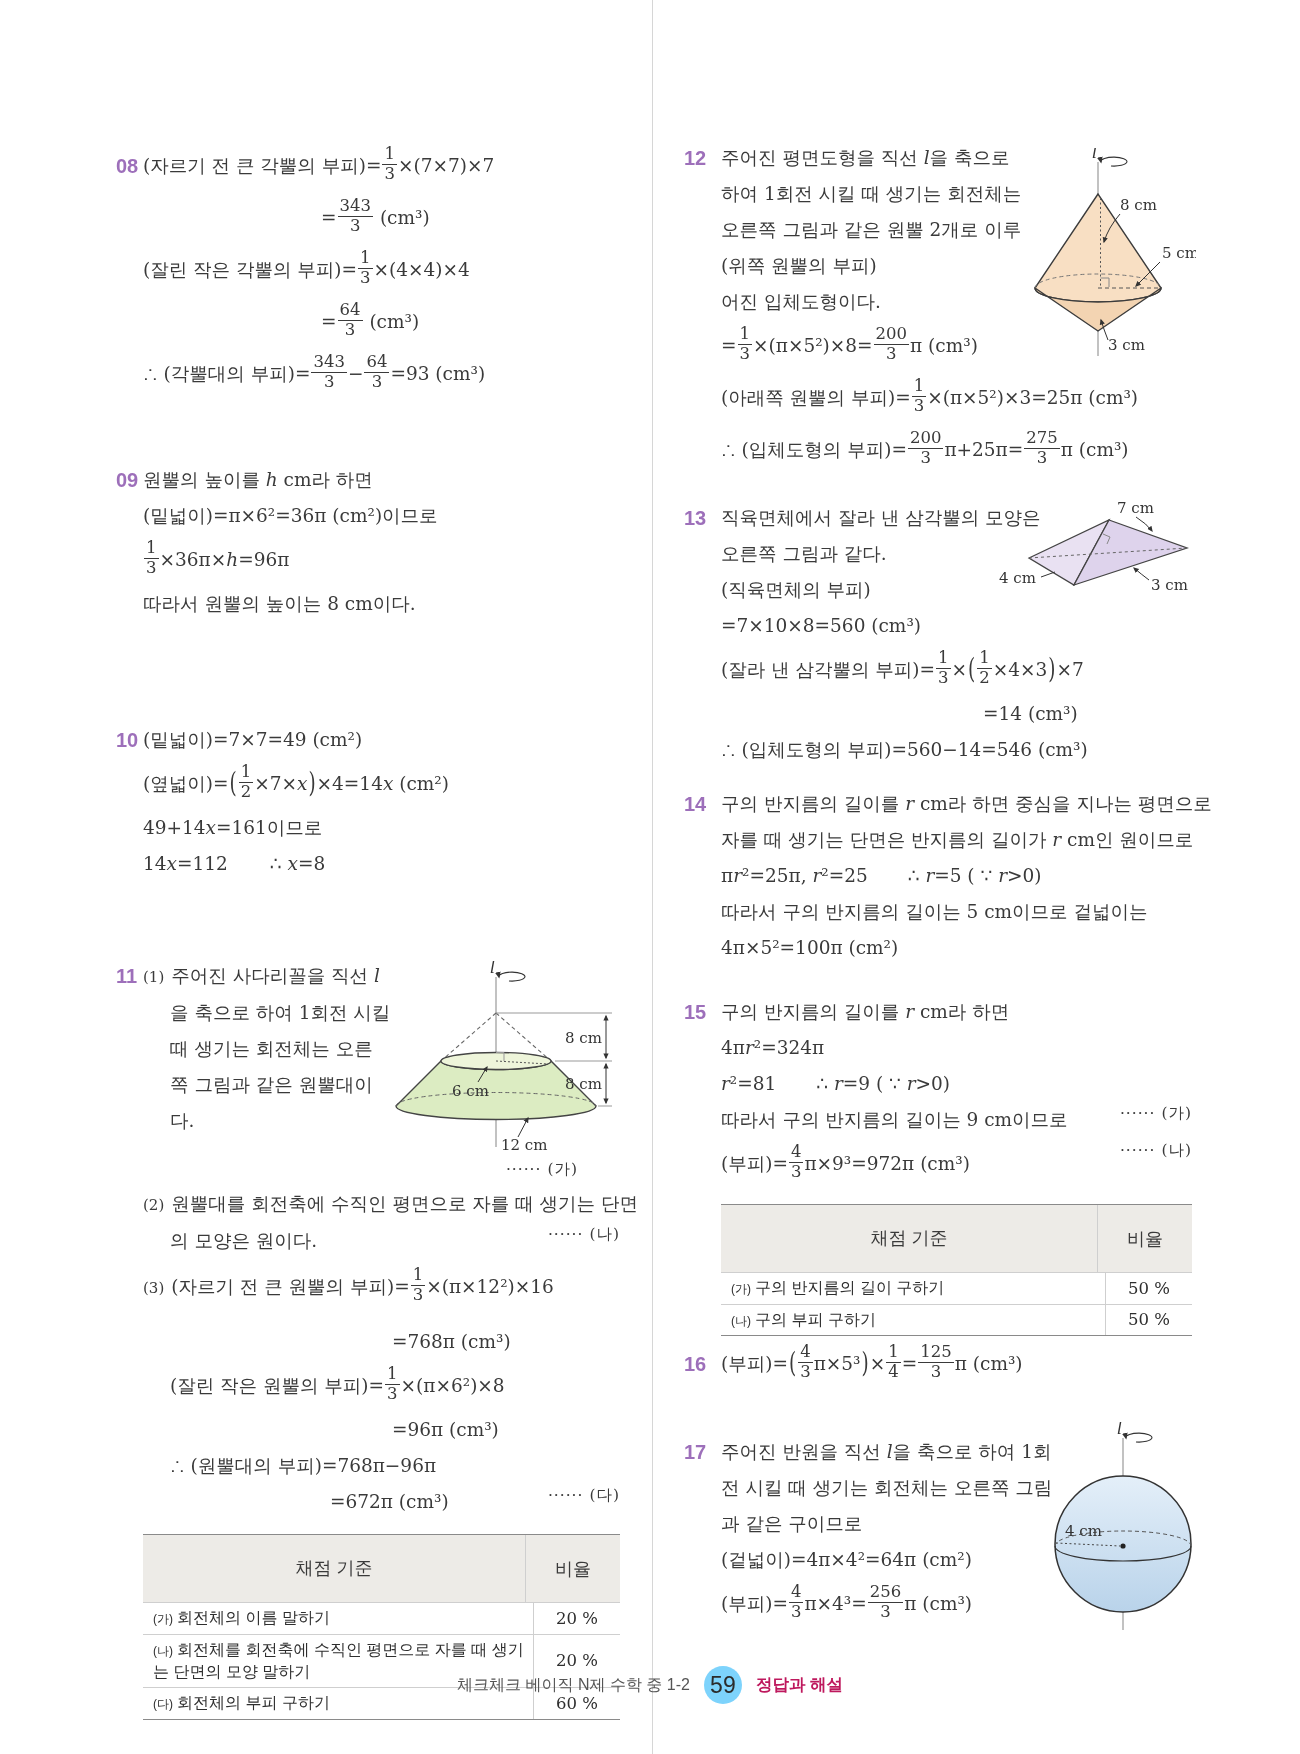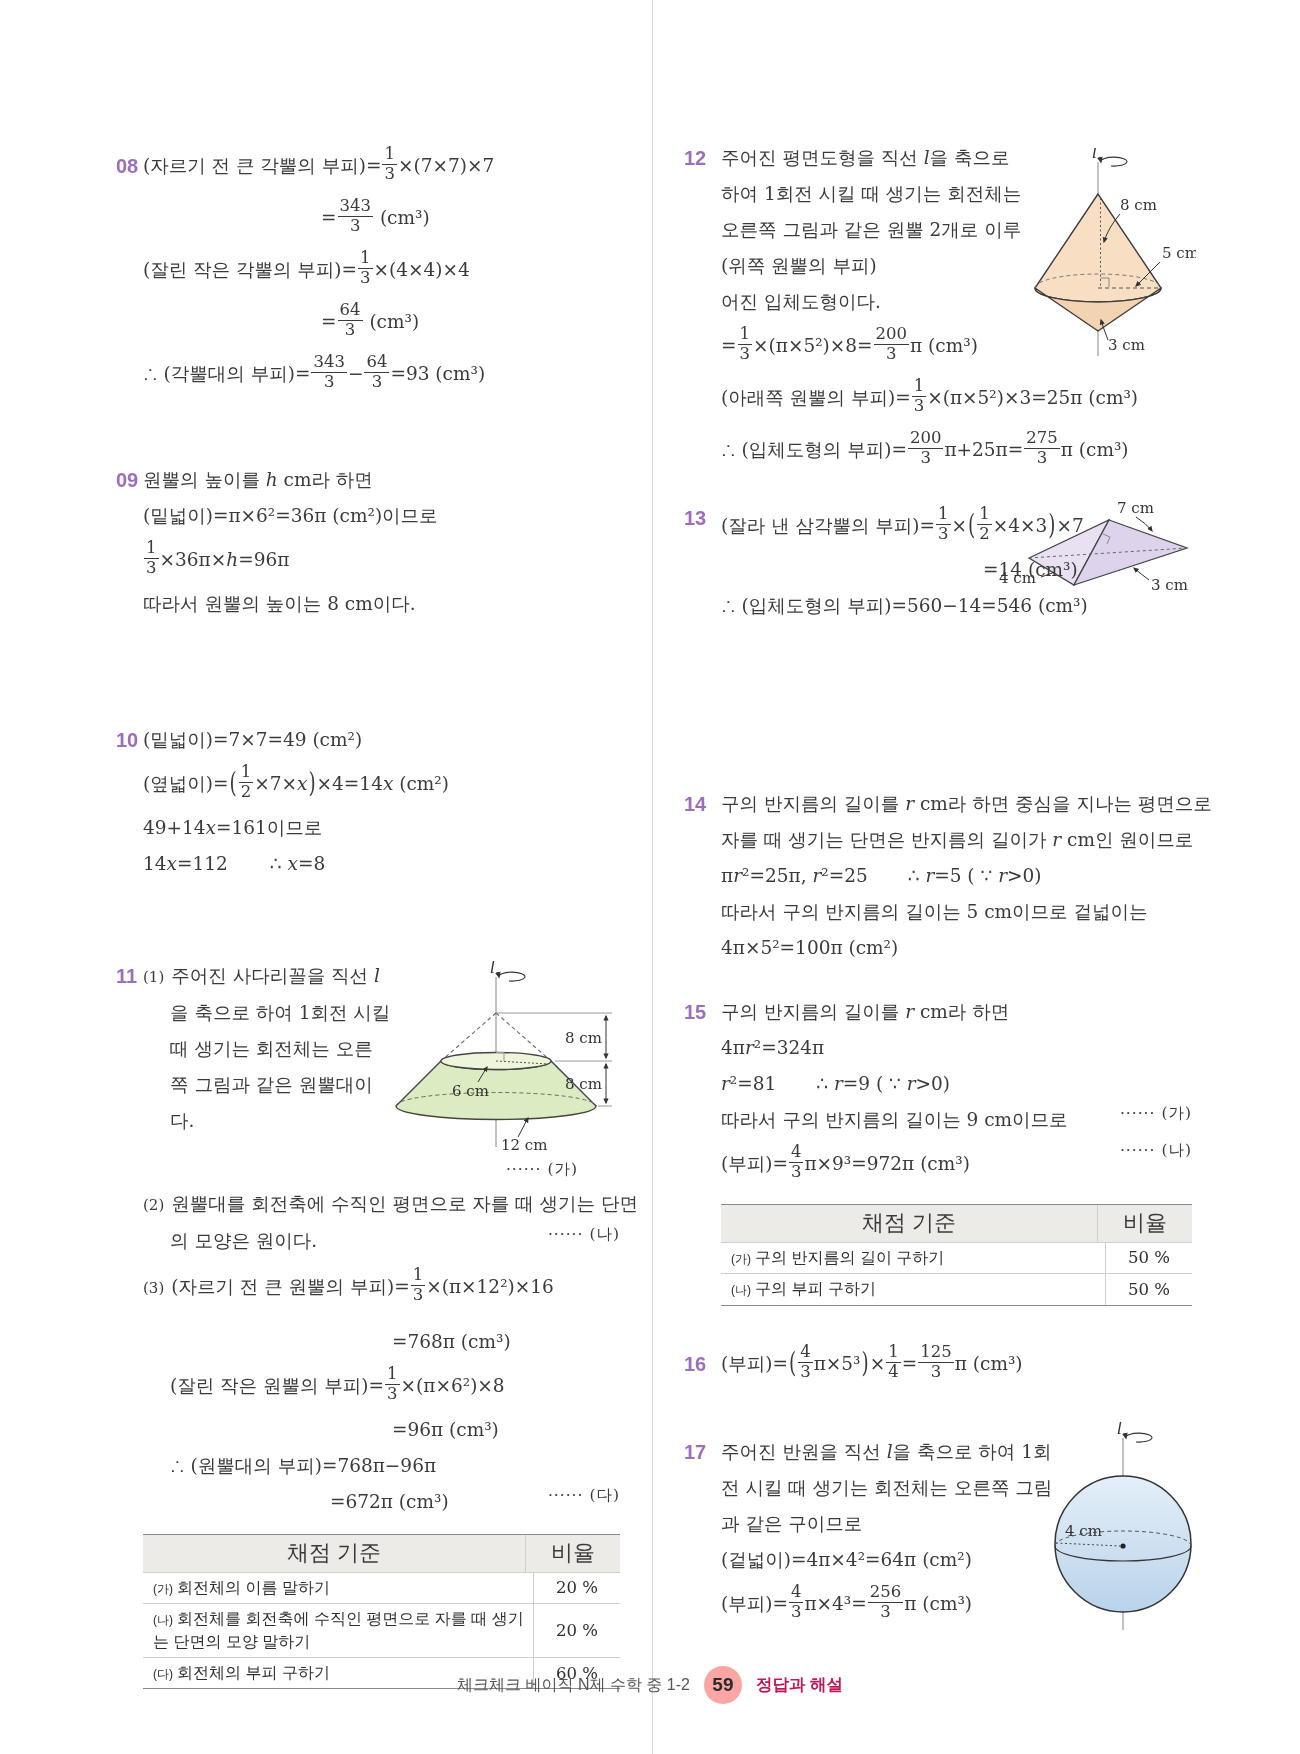--- a/index.html
+++ b/index.html
@@ -30,29 +30,29 @@
   .fr .rmark{bottom:14px}
   .gmark{text-align:right;padding-right:42px;font-size:15.5px;letter-spacing:1px;margin-top:16px;line-height:26px}
   .narrow{width:335px}
   .n215{width:215px}
   .diagram{position:absolute}
   .stbl{border-top:1.3px solid #8a8a8a;border-bottom:1.3px solid #8a8a8a;width:100%;
     font-family:"Liberation Sans",sans-serif;font-size:16px;color:#2e2e2e;margin-top:14px}
   .strow{display:flex;align-items:center;border-top:1px solid #cfcfcf}
   .strow:first-child{border-top:none}
   .sthead{background:#edebe7;min-height:28px;color:#3a3a3a}
-  .sthead .stc1,.sthead .stc2{text-align:center;padding:3px 4px;font-size:22px}
+  .sthead .stc1,.sthead .stc2{text-align:center;padding:21px 4px;font-size:18px}
   .stc1{flex:1;padding:4px 8px 4px 10px;border-right:1px solid #cfcfcf;line-height:1.4}
   .stc2{width:86px;flex:none;text-align:center;font-family:"DejaVu Serif","Liberation Serif",serif;font-size:16.5px;align-self:stretch;display:flex;align-items:center;justify-content:center}
   .stmark{font-size:12px;margin-right:4px}
   .footer{position:absolute;left:0;top:1666px;width:1300px;display:flex;align-items:center;justify-content:center;
     font-family:"Liberation Sans",sans-serif}
   .fbook{font-size:16px;color:#555;margin-right:14px}
-  .fcircle{width:38px;height:38px;border-radius:50%;background:#fca5a5;display:flex;align-items:center;justify-content:center;
-    font-size:19px;font-weight:bold;color:#2b2b2b;z-index:2}
+  .fcircle{width:38px;height:38px;border-radius:50%;background:#7dd3fc;display:flex;align-items:center;justify-content:center;
+    font-size:23px;font-weight:normal;color:#2b2b2b;z-index:2}
   .fsection{font-size:16.5px;font-weight:600;color:#be185d;margin-left:14px}
   svg text{font-family:"DejaVu Serif","Liberation Serif",serif;font-size:15px;fill:#333}
   svg text.ax{font-style:italic;font-size:16px}
 </style>
 </head>
 <body>
 
 <div class="col-divider"></div>
 
 <div class="prob left" style="left:116px;top:140px;width:504px">
@@ -198,20 +198,26 @@
     <div>
         <div class="mline fr"><span>(아래쪽 원뿔의 부피)=</span><span class="frac"><span class="fn">1</span><span class="fd">3</span></span><span>×(π×5²)×3=25π (cm³)</span></div>
         <div class="mline fr"><span>∴ (입체도형의 부피)=</span><span class="frac"><span class="fn">200</span><span class="fd">3</span></span><span>π+25π=</span><span class="frac"><span class="fn">275</span><span class="fd">3</span></span><span>π (cm³)</span></div>
       </div>
   </div>
 </div>
 
 <div class="prob right" style="left:684px;top:500px;width:508px">
   <div class="pno">13</div>
   <div class="pbody">
+    <div class="narrow">
+        <div class="mline"><span>직육면체에서 잘라 낸 삼각뿔의 모양은</span></div>
+        <div class="mline"><span>오른쪽 그림과 같다.</span></div>
+        <div class="mline"><span>(직육면체의 부피)</span></div>
+        <div class="mline"><span>=7×10×8=560 (cm³)</span></div>
+      </div>
 
     <svg class="diagram" style="left:278px;top:0" width="195" height="95" viewBox="0 0 195 95">
       <defs>
         <marker id="tA" viewBox="0 0 10 10" refX="7" refY="5" markerWidth="6.5" markerHeight="6.5" orient="auto-start-reverse">
           <path d="M0,1 L9,5 L0,9 z" fill="#333"></path>
         </marker>
       </defs>
       <polygon points="30,58 110,20 75,85" stroke="#444" stroke-width="1.3" fill="#e9e1f2"></polygon>
       <polygon points="110,20 188,48 75,85" stroke="#444" stroke-width="1.3" fill="#ded3ec"></polygon>
       <line x1="30" y1="58" x2="188" y2="48" stroke="#666" stroke-width="1" stroke-dasharray="3,3"></line>

